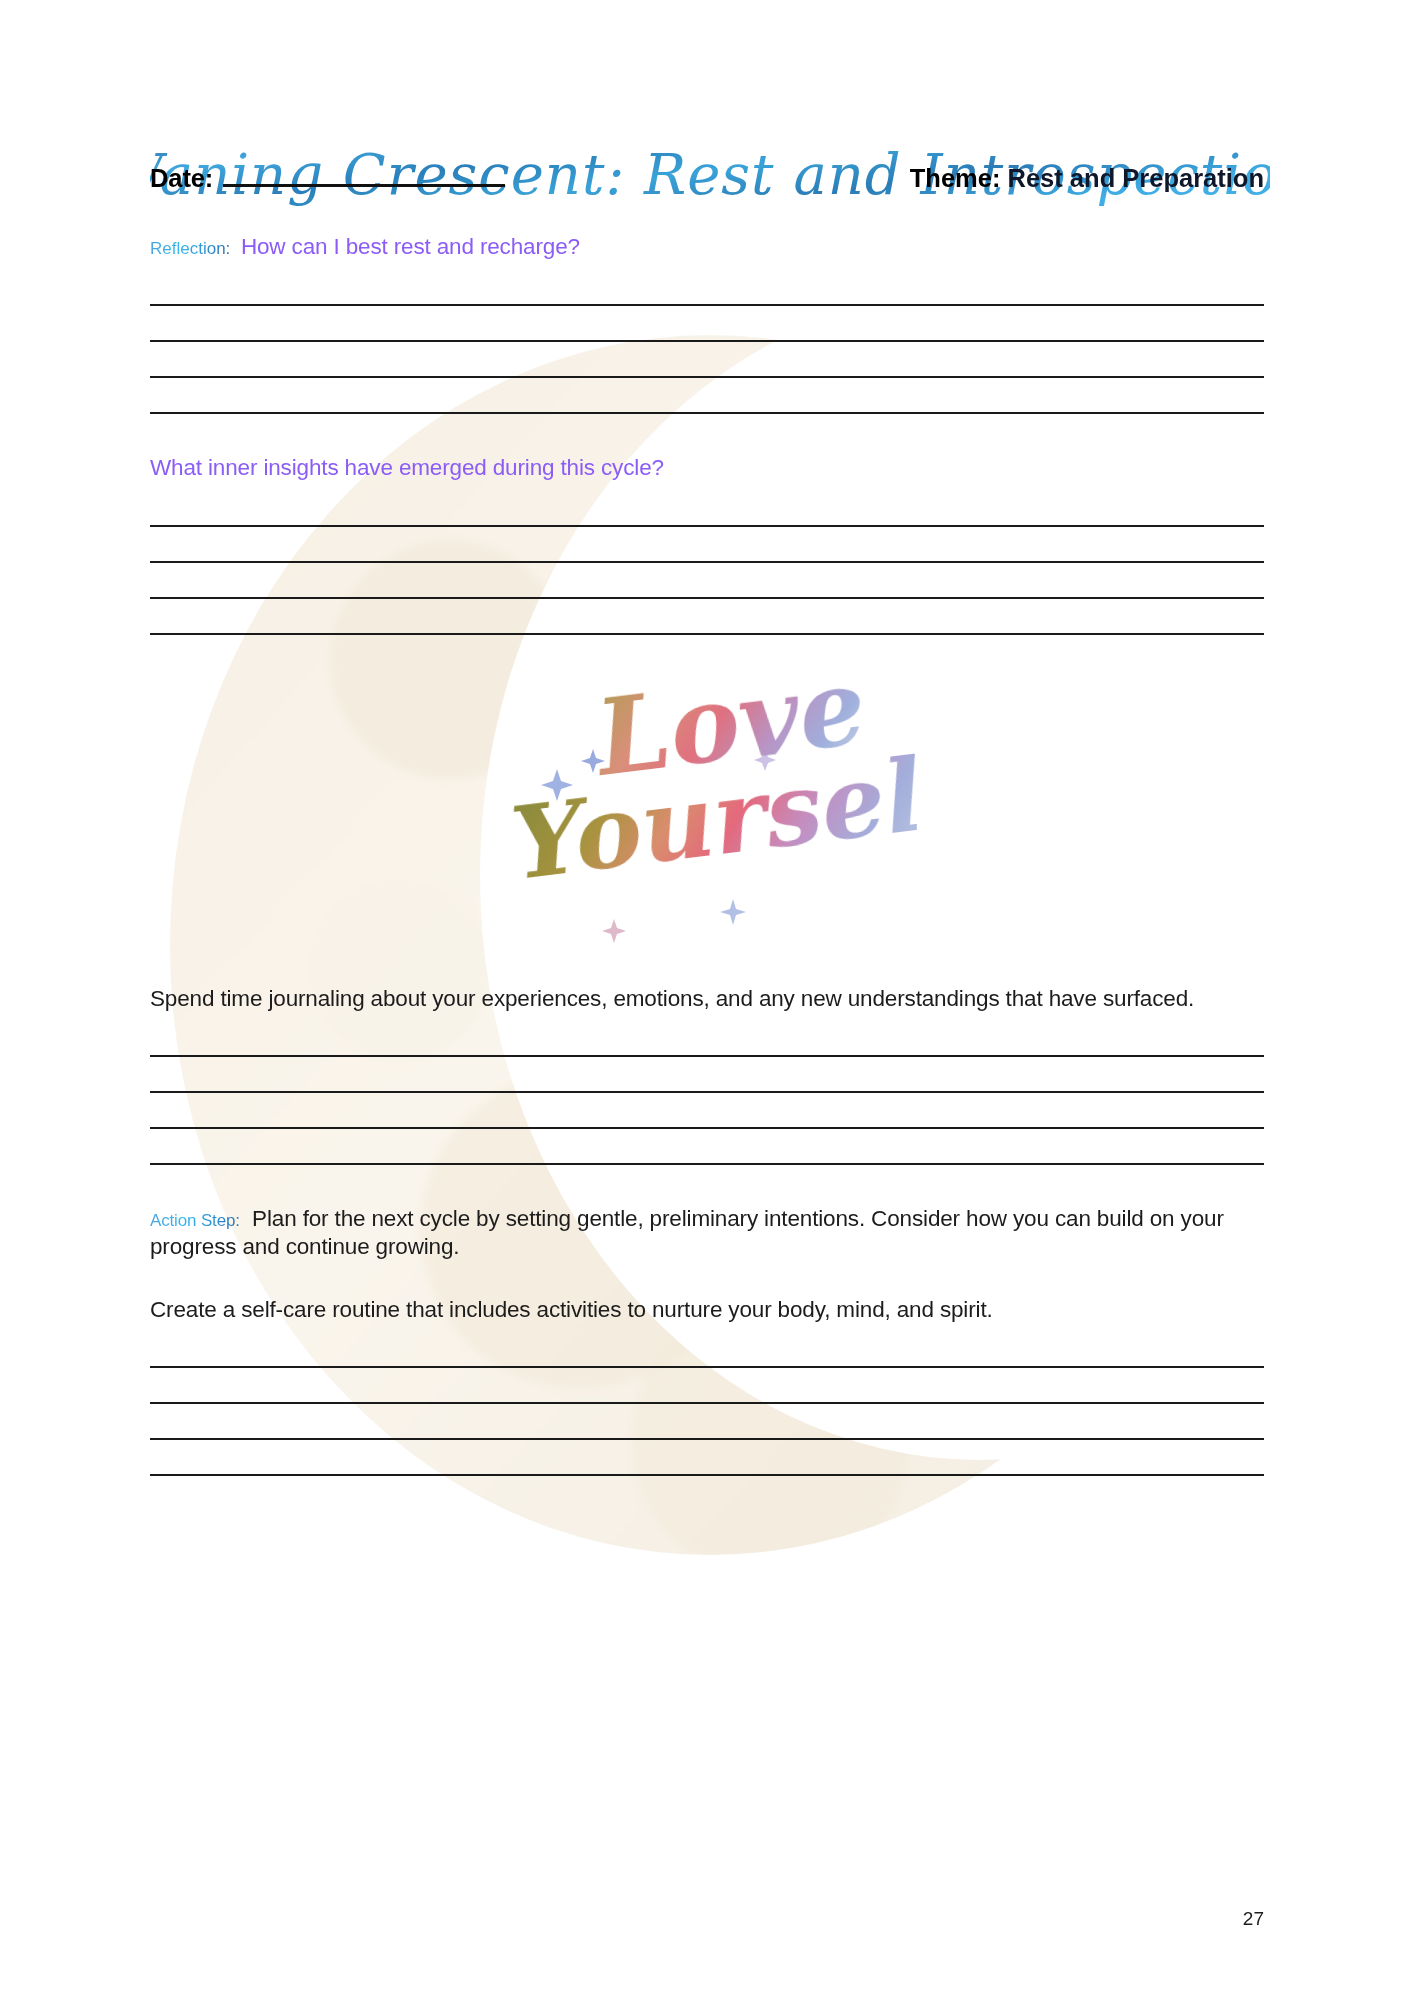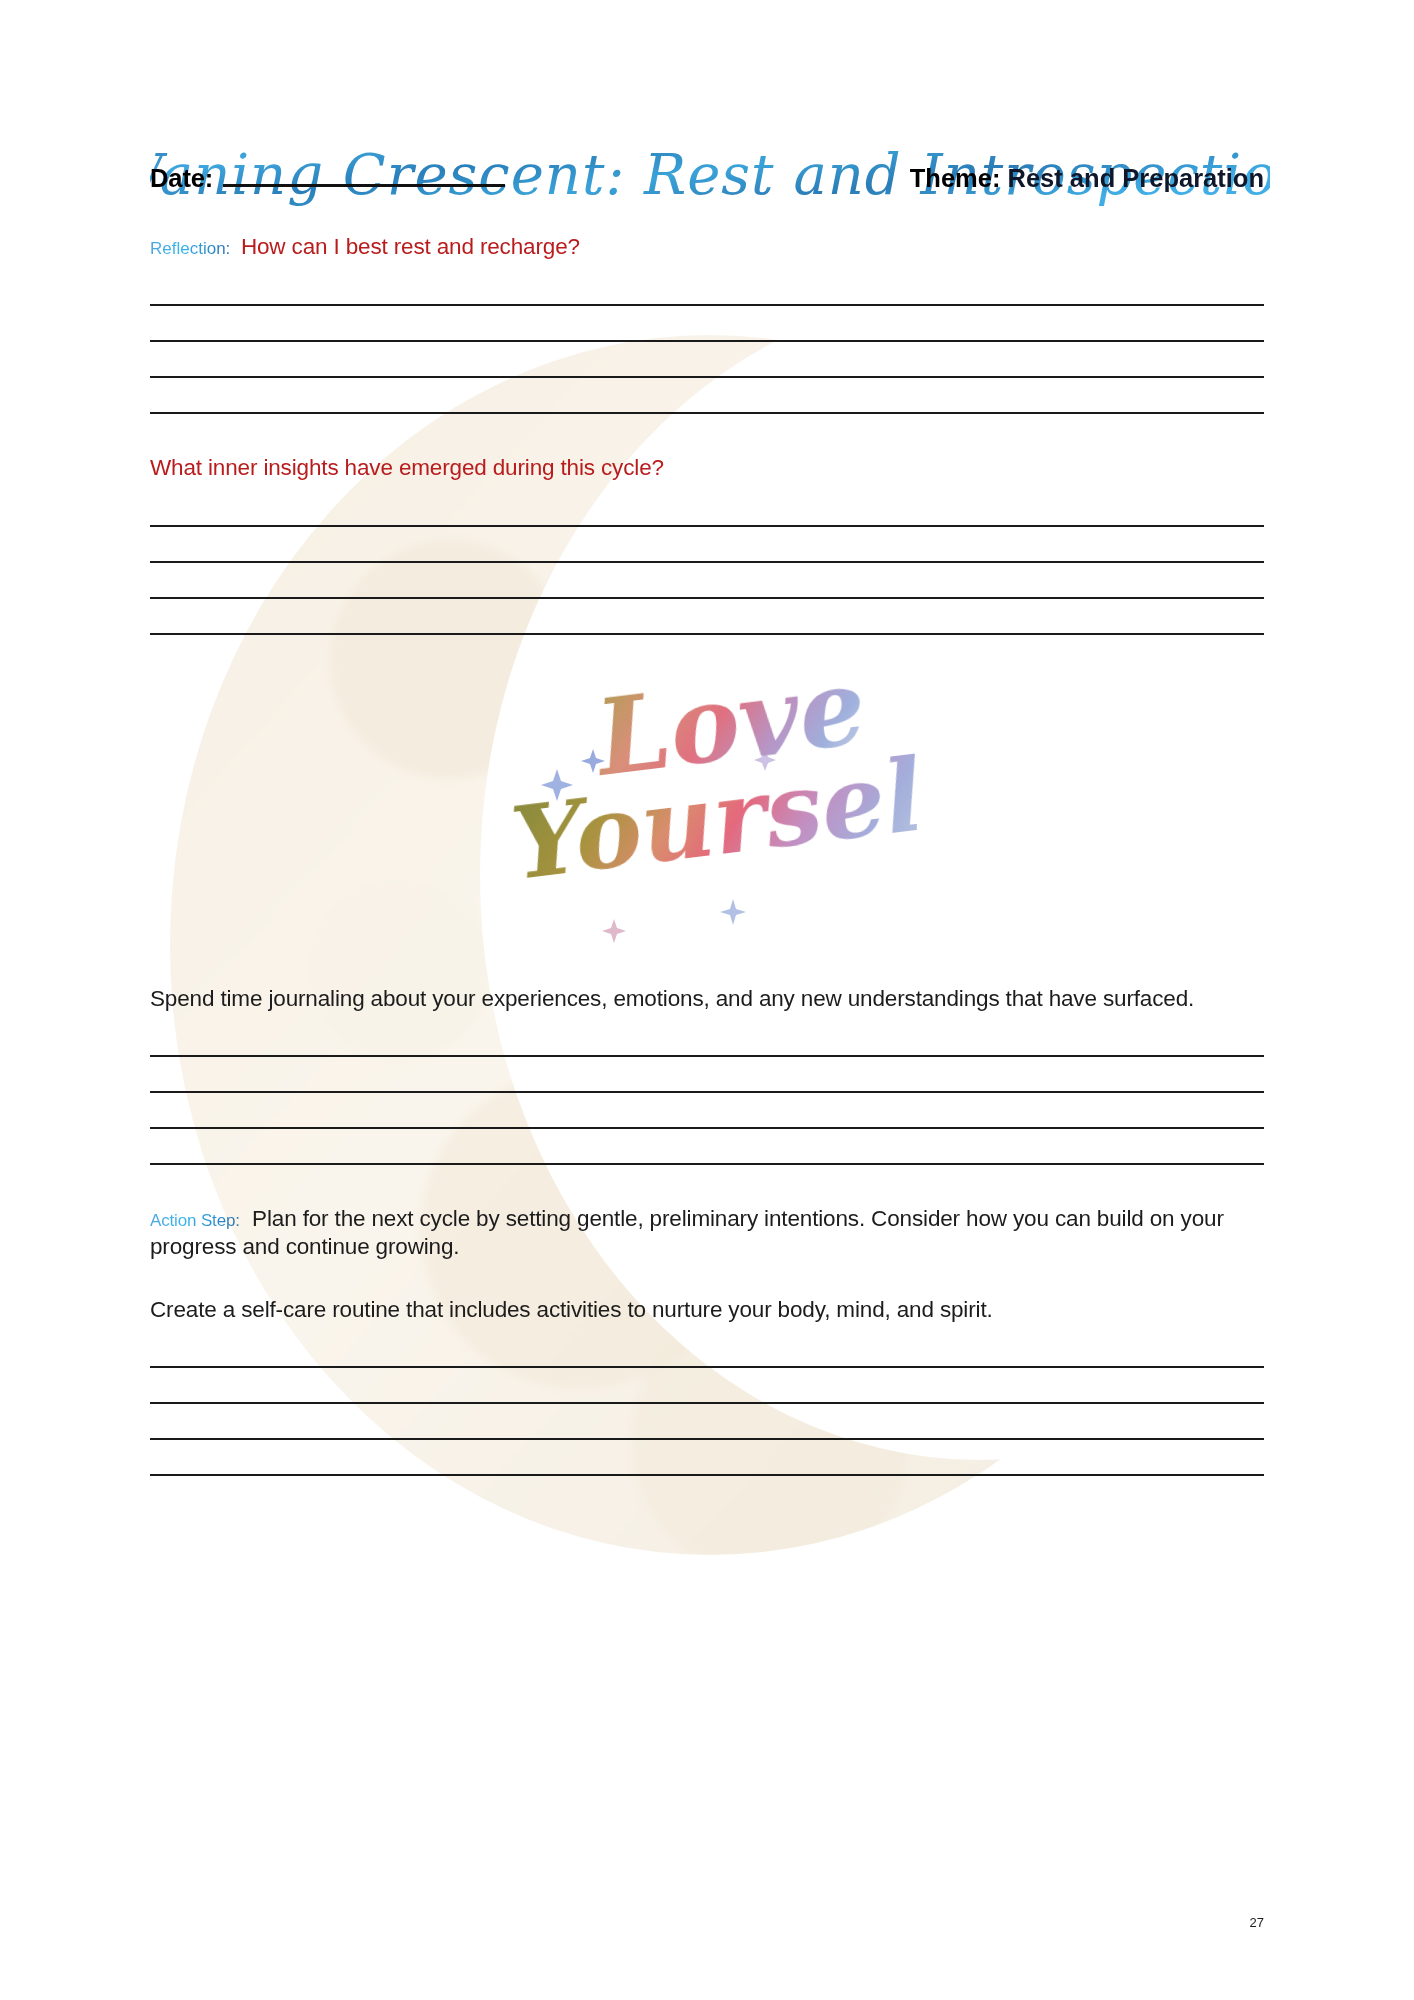--- a/index.html
+++ b/index.html
@@ -81,21 +81,21 @@
     font-size: 17px;
     background: linear-gradient(100deg, #4aa3dd 0%, #36b6ef 38%, #2a87c9 78%, #2f6fa8 100%);
     -webkit-background-clip: text;
     background-clip: text;
     color: transparent;
     -webkit-text-fill-color: transparent;
   }
 
   .qtext {
     font-size: 22.5px;
-    color: #b91c1c;
+    color: #8b5cf6;
     line-height: 1.28;
     letter-spacing: -0.15px;
   }
 
   .para {
     font-size: 22.5px;
     color: #1c1c1c;
     line-height: 1.26;
     letter-spacing: -0.15px;
   }
@@ -118,21 +118,21 @@
     margin-top: 22px;
     margin-bottom: 18px;
     height: 310px;
   }
 
   
   .page-number {
     position: absolute;
     right: 150px;
     bottom: 70px;
-    font-size: 13px;
+    font-size: 19px;
     color: #1c1c1c;
     z-index: 3;
   }
 </style>
 </head>
 <body>
 
 <div id="page">
 
   <svg id="moon-watermark" viewBox="0 0 1120 1230" aria-hidden="true">

